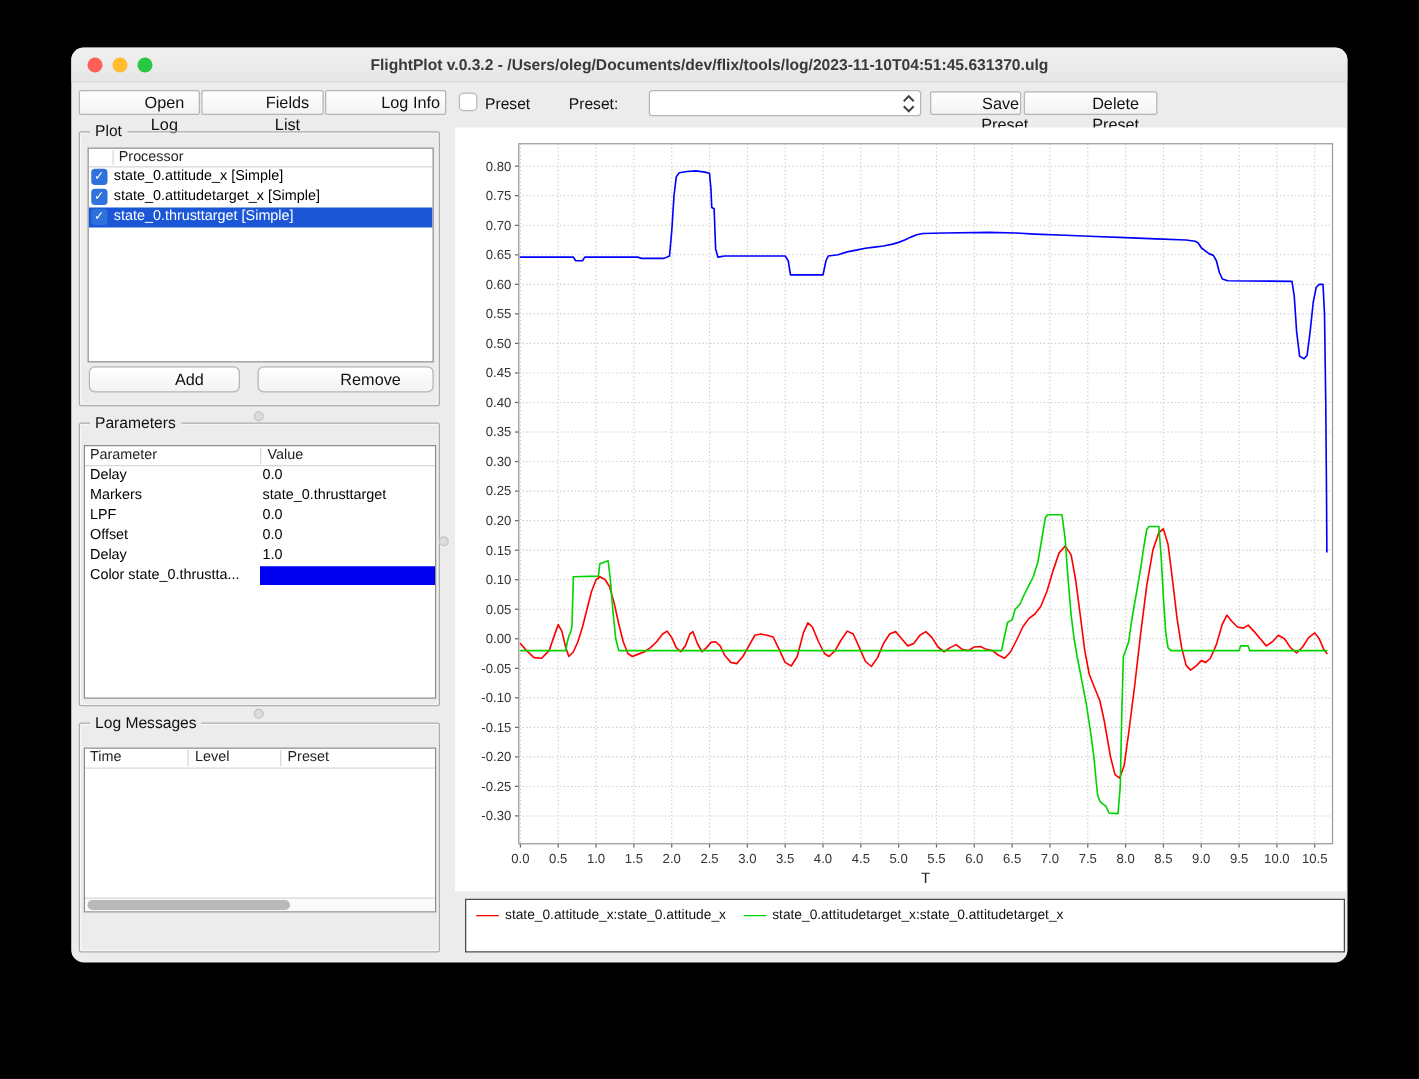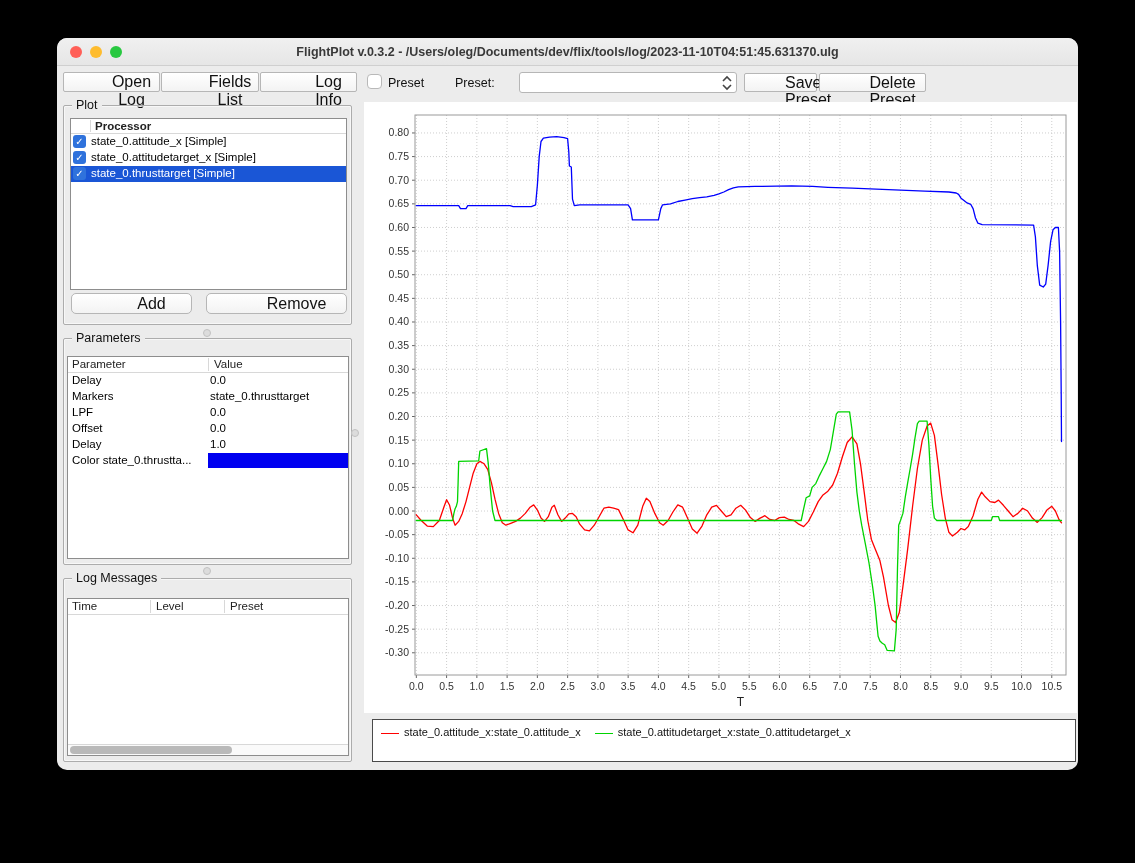--- a/index.html
+++ b/index.html
@@ -11,21 +11,21 @@
   .titlebar { position:absolute; left:0; top:0; width:100%; height:28px;
               background:linear-gradient(#f0f0f0,#e6e6e6); border-bottom:1px solid #cfcfcf;
               border-radius:10px 10px 0 0; }
   .tl { position:absolute; top:8px; width:12px; height:12px; border-radius:50%; }
   .tl.red    { left:13px; background:#ff5f57; }
   .tl.yellow { left:33px; background:#febc2e; }
   .tl.green  { left:53px; background:#28c840; }
   .title { position:absolute; left:0; right:0; top:7px; text-align:center;
            font-size:12.5px; font-weight:bold; color:#393939; }
   .btn { position:absolute; height:20px; background:linear-gradient(#ffffff,#f3f3f3);
-         border:1px solid #b6b6b6; font-size:16px; color:#111; text-align:center;
+         border:1px solid #b6b6b6; font-size:13px; color:#111; text-align:center;
          line-height:18px; border-radius:2px;padding-left:40px; }
   .btn.rounded { border-radius:5px; }
   #btn-open   { left:6px;   top:34px; width:97px; }
   #btn-fields { left:104px; top:34px; width:98px; }
   #btn-log    { left:203px; top:34px; width:97px; }
   #markers-cb { position:absolute; left:310px; top:36px; width:15px; height:15px;
                 background:#fff; border:1px solid #b9b9b9; border-radius:4px; }
   #markers-lbl { position:absolute; left:331px; top:38px; font-size:12.5px; color:#111; }
   #preset-lbl  { position:absolute; left:398px; top:38px; font-size:12.5px; color:#111; }
   #preset-combo { position:absolute; left:462px; top:34px; width:218px; height:21px;
@@ -38,21 +38,21 @@
   .group { position:absolute; border:1px solid #acacac; border-radius:2px;
            box-shadow:inset 0 0 0 1px rgba(255,255,255,.6); }
   .group > .gtitle { position:absolute; top:-8px; left:8px; background:#ececec;
                      padding:0 4px; font-size:12.5px; color:#111; }
   #grp-plot   { left:6px; top:67px;  width:289px; height:220px; }
   #grp-params { left:6px; top:300px; width:289px; height:227px; }
   #grp-logs   { left:6px; top:540px; width:289px; height:184px; }
   .tbl { position:absolute; background:#fff; border:1px solid #8d8d8d; overflow:hidden; }
   #plot-tbl   { left:6px; top:12px; width:277px; height:172px; }
   #param-tbl  { left:3px; top:17px; width:282px; height:203px; }
-  #log-tbl    { left:3px; top:19px; width:282px; height:158px; }
+  #log-tbl    { left:3px; top:19px; width:282px; height:132px; }
   .thead { position:relative; height:15px; border-bottom:1px solid #d8d8d8;
            font-size:11.5px; color:#222; }
   .thead span { position:absolute; top:1px; }
   .vsep { position:absolute; top:1px; bottom:1px; width:1px; background:#d8d8d8; }
   .lrow { position:relative; height:16px; font-size:11.5px; color:#000; white-space:nowrap; }
   .lrow.selected { background:var(--sel,#1a56d6); color:#fff; }
   .cbx { position:absolute; left:2px; top:1px; width:13px; height:13px; border-radius:3px;
          background:var(--cbblue,#2f72dc); color:#fff; font-size:10px; line-height:13px;
          text-align:center; }
   .lrow .rlabel { position:absolute; left:20px; top:1px; }
@@ -105,21 +105,21 @@
     </svg>
   </div>
   <div class="btn" id="btn-save">Save Preset</div>
   <div class="btn" id="btn-delete">Delete Preset</div>
 
   <div class="group" id="grp-plot">
     <span class="gtitle">Plot</span>
     <div class="tbl" id="plot-tbl">
       <div class="thead">
         <div class="vsep" style="left:19px;"></div>
-        <span style="left:24px;font-weight:bold;">Processor</span>
+        <span style="left:24px;">Processor</span>
       </div>
       <div id="plot-items">
           <div class="lrow">
             <span class="cbx">✓</span>
             <span class="rlabel">state_0.attitude_x [Simple]</span>
           </div>
           <div class="lrow">
             <span class="cbx">✓</span>
             <span class="rlabel">state_0.attitudetarget_x [Simple]</span>
           </div>

